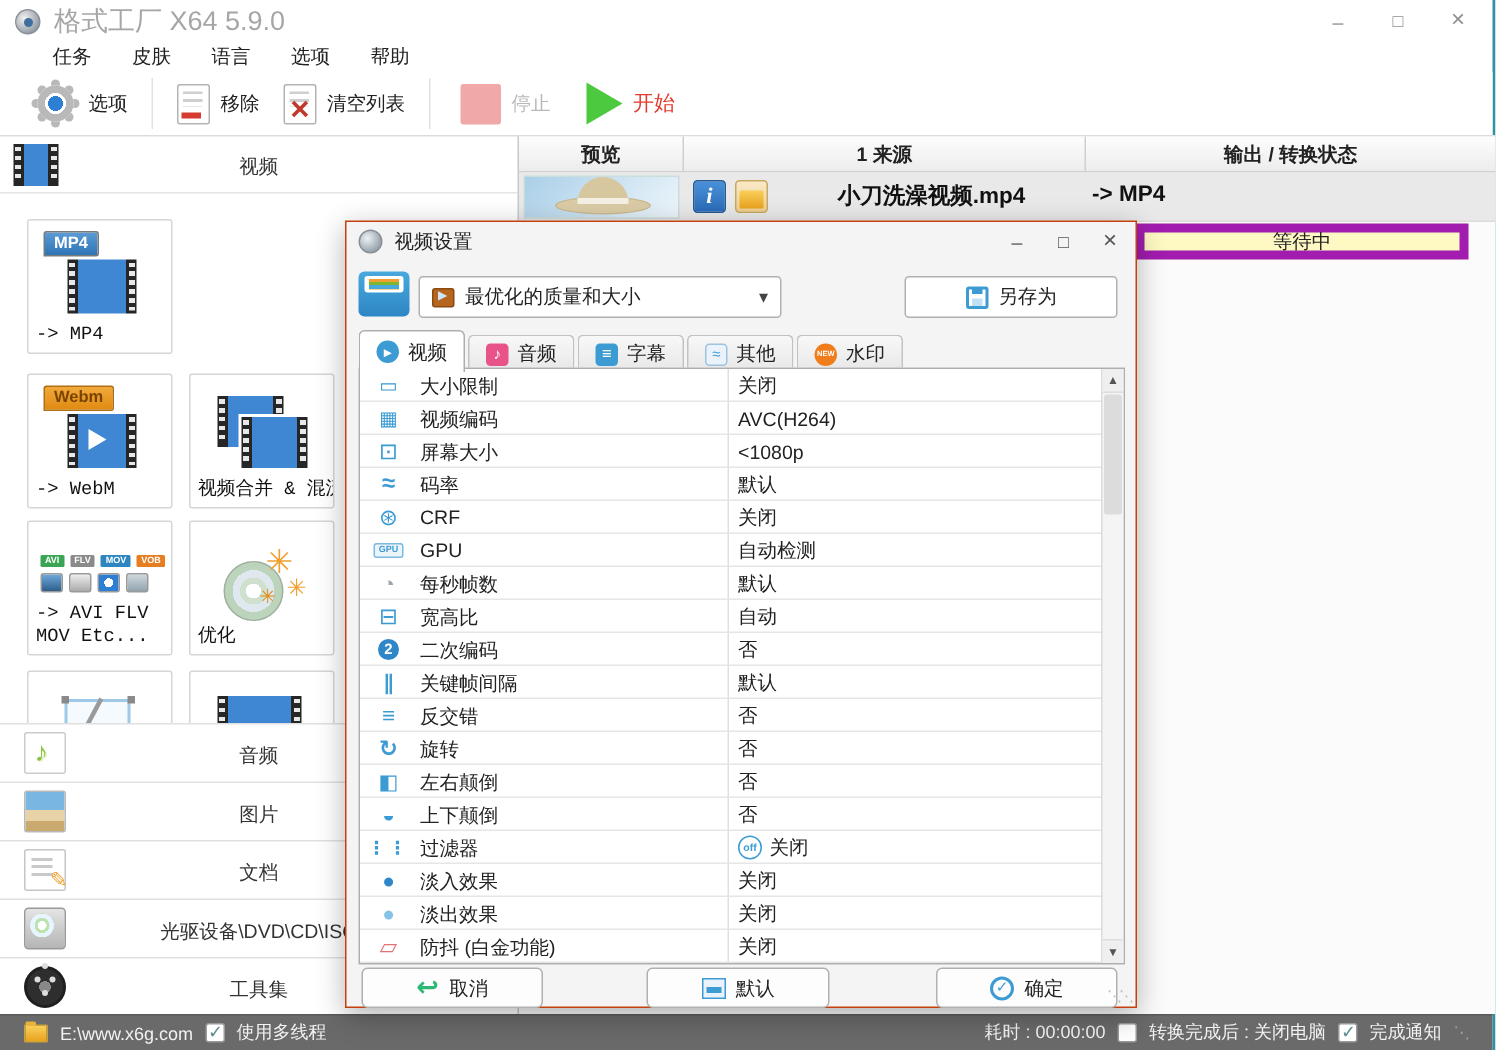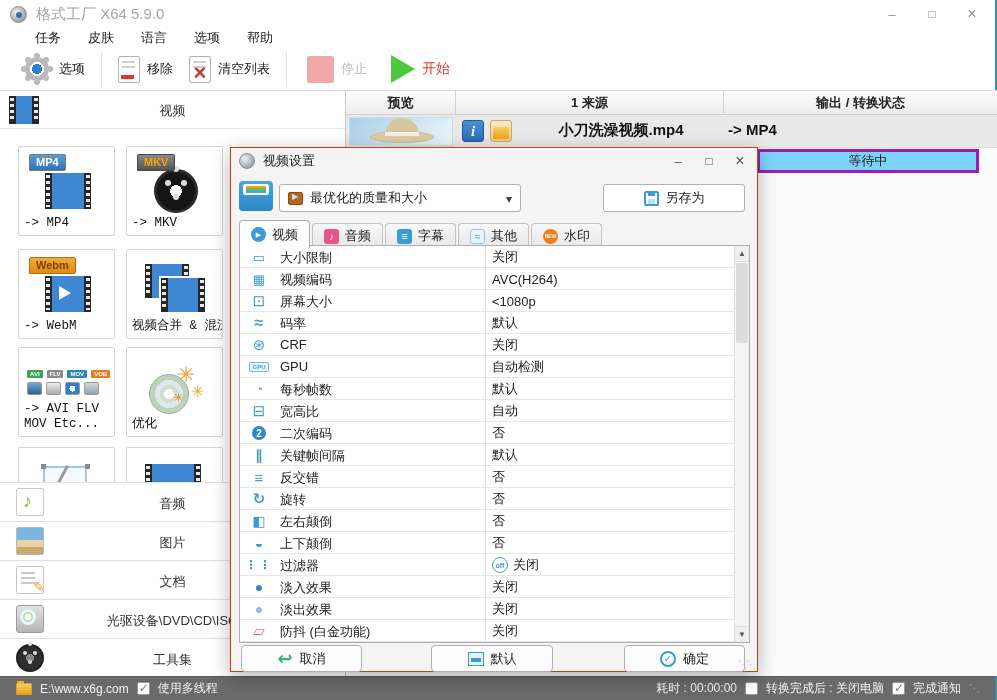--- a/index.html
+++ b/index.html
@@ -4,21 +4,21 @@
 <style>
   * { margin:0; padding:0; box-sizing:border-box; }
   html,body { width:997px; height:700px; }
   body { font-family:"Liberation Sans","DejaVu Sans",sans-serif; background:#fff; position:relative; overflow:hidden; }
   .app { position:absolute; inset:0; border-right:2px solid #2f93a8; background:#fff; }
 
   
   .titlebar { position:absolute; top:0; left:0; width:100%; height:28px; display:flex; align-items:center; padding:0 10px; }
   .appicon { width:17px; height:17px; border-radius:50%; background:radial-gradient(circle at 35% 35%, #f2f2f2, #9aa2aa 70%, #6c757d); border:1px solid #8a9097; position:relative; }
   .appicon::after { content:""; position:absolute; left:5px; top:5px; width:6px; height:6px; border-radius:50%; background:#3e6f9e; }
-  .apptitle { margin-left:9px; font-size:15px; color:#a6a6a6; }
+  .apptitle { margin-left:9px; font-size:18px; color:#a6a6a6; }
   .wincontrols { margin-left:auto; display:flex; gap:14px; }
   .winbtn { width:26px; height:20px; display:flex; align-items:center; justify-content:center; color:#8f8f8f; font-size:13px; }
   .winbtn.min::before { content:"–"; } .winbtn.max::before { content:"□"; font-size:12px; } .winbtn.close::before { content:"×"; font-size:16px; }
 
   
   .menubar { position:absolute; top:28px; left:16px; width:100%; height:20px; display:flex; gap:27px; padding-left:19px; align-items:center; }
   .menuitem { font-size:13px; color:#222; }
 
   
   .toolbar { position:absolute; top:48px; left:0; width:100%; height:42px; display:flex; align-items:center; padding-left:10px; background:#fff; }
@@ -96,21 +96,21 @@
   .qrow { position:absolute; top:24px; left:0; width:100%; height:33px; background:#e9e9e9; border-bottom:1px solid #dcdcdc; }
   .thumb { position:absolute; left:3px; top:2px; width:104px; height:29px; background:linear-gradient(135deg,#aacfe8,#eef6fb); overflow:hidden; border:1px solid #cdd; }
   .hat-brim { position:absolute; left:20px; bottom:2px; width:64px; height:12px; border-radius:50%; background:#dbcca6; border:1px solid #c9b98f; }
   .hat-dome { position:absolute; left:35px; bottom:9px; width:34px; height:18px; border-radius:17px 17px 0 0; background:#d6c79e; }
   .hat-band { position:absolute; left:35px; bottom:9px; width:34px; height:4px; background:#f4f0e4; }
   .ic-info { position:absolute; left:116px; top:5px; width:22px; height:22px; border-radius:3px; background:linear-gradient(#4a90d9,#2b6cb8); border:1px solid #245a99; color:#fff; font-family:"Liberation Serif","DejaVu Serif",serif; font-style:italic; font-weight:bold; font-size:15px; display:flex; align-items:center; justify-content:center; }
   .ic-rowfolder { position:absolute; left:144px; top:5px; width:22px; height:22px; border-radius:3px; background:linear-gradient(#fae9c8,#f0cf8e); border:1px solid #c9a85a; }
   .ic-rowfolder::before { content:""; position:absolute; left:2px; top:6px; right:2px; bottom:2px; background:linear-gradient(#f8cf5a,#eaa31f); border-radius:1px; }
   .qfilename { position:absolute; left:175px; top:6px; width:200px; text-align:center; font-size:15px; font-weight:bold; color:#111; }
   .qtarget { position:absolute; left:382px; top:6px; font-size:15px; font-weight:bold; color:#111; }
-  .qstatus { position:absolute; left:411px; top:58px; width:222px; height:24px; background:#7dd3fc; border:3px solid #a21caf; display:flex; align-items:center; justify-content:center; font-size:13px; color:#222; }
+  .qstatus { position:absolute; left:411px; top:58px; width:222px; height:24px; background:#fef9c3; border:6px solid #a21caf; display:flex; align-items:center; justify-content:center; font-size:13px; color:#222; }
 
   
   .statusbar { position:absolute; left:0; bottom:0; width:100%; height:24px; background:#6a6a6a; border-top:1px solid #5a5a5a; display:flex; align-items:center; padding:0 16px; gap:8px; color:#f2f2f2; font-size:12px; }
   .sb-folder { width:16px; height:12px; border-radius:1px; background:linear-gradient(#f8cf5a,#eaa31f); border:1px solid #caa23a; position:relative; }
   .sb-folder::before { content:""; position:absolute; top:-3px; left:0; width:7px; height:3px; background:#eab23a; border-radius:1px 1px 0 0; }
   .cb { width:13px; height:13px; background:#fff; border:1px solid #9a9a9a; border-radius:2px; position:relative; }
   .cb.checked::before { content:"✓"; position:absolute; left:1px; top:-2px; font-size:12px; color:#5b8a8f; font-weight:bold; }
   .sb-spacer { flex:1; }
   .sb-grip { color:#9c9c9c; font-size:11px; letter-spacing:-1px; }
 
@@ -238,25 +238,20 @@
       <span class="filmstrip ph-film"></span>
       <span class="htitle">视频</span>
     </div>
 
     <div class="card-grid">
       <div class="card" style="left:18px;top:17px;">
         <span class="badge mp4">MP4</span>
         <span class="filmstrip cfilm"></span>
         <span class="card-label">-&gt; MP4</span>
       </div>
-      <div class="card" style="left:126px;top:17px;">
-        <span class="badge mkv">MKV</span>
-        <span class="reel"></span>
-        <span class="card-label">-&gt; MKV</span>
-      </div>
       <div class="card" style="left:18px;top:120px;">
         <span class="badge webm">Webm</span>
         <span class="filmstrip cfilm"></span>
         <span class="play-over"></span>
         <span class="card-label">-&gt; WebM</span>
       </div>
       <div class="card" style="left:126px;top:120px;">
         <span class="filmstrip" style="position:absolute;left:18px;top:14px;width:44px;height:34px;"></span>
         <span class="filmstrip" style="position:absolute;left:34px;top:28px;width:44px;height:34px;box-shadow:-2px -2px 0 #fff;"></span>
         <span class="card-label" style="white-space:nowrap;">视频合并 &amp; 混流</span>

